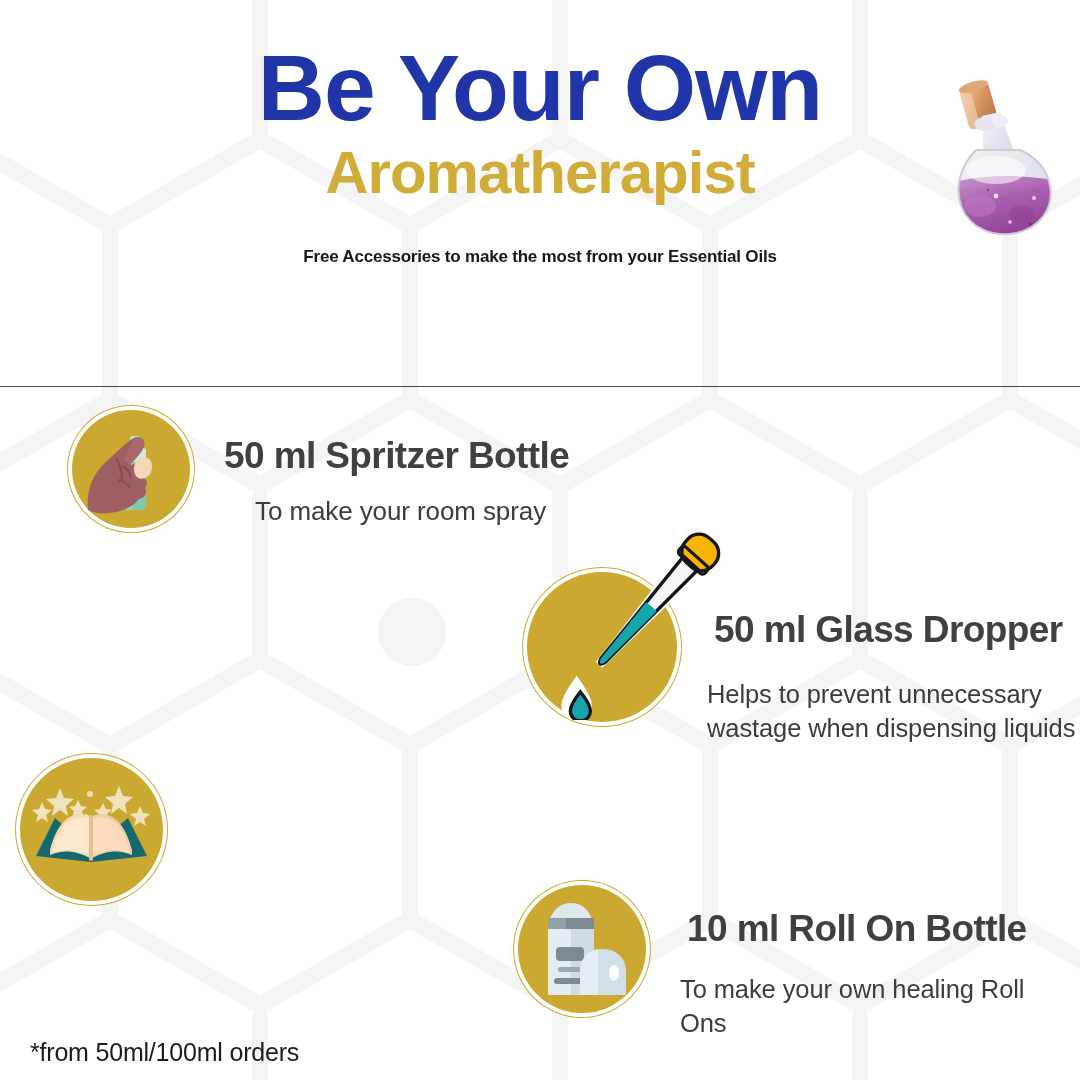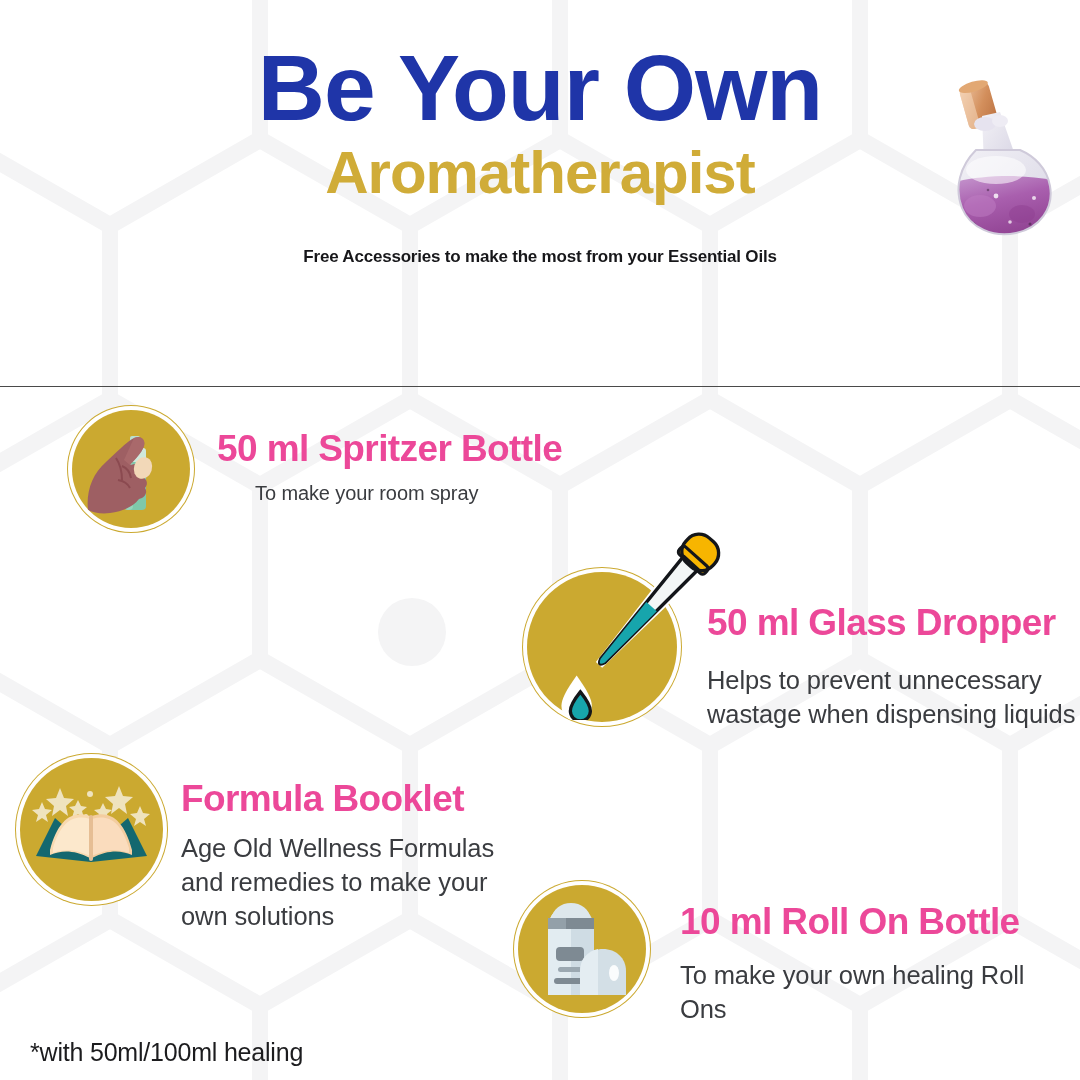--- a/index.html
+++ b/index.html
@@ -99,39 +99,39 @@
     border-radius: 50%;
     overflow: hidden;
   }
   .badge-art.overflow {
     overflow: visible;
   }
   .item-text {
     position: absolute;
   }
   .item-title {
-    margin: 0;
+    margin: 7px;
     font-weight: 700;
-    color: #ec4899;
+    color: #404040;
     letter-spacing: -0.6px;
     line-height: 1.12;
   }
   .item-desc {
     margin: 0;
     font-weight: 400;
     color: #3a3c40;
     letter-spacing: -0.1px;
     line-height: 1.33;
   }
 
   
   #item-spritzer .badge     { left: 0;   top: 0;   width: 118px; height: 118px; }
   #item-spritzer .item-text { left: 145px; top: 18px; width: 520px; }
   #item-spritzer .item-title{ font-size: 37px; }
-  #item-spritzer .item-desc { font-size: 20px; padding-top: 11px; padding-left: 38px; }
+  #item-spritzer .item-desc { font-size: 26px; padding-top: 11px; padding-left: 38px; }
 
   #item-dropper .badge      { left: 0;   top: 0;   width: 150px; height: 150px; }
   #item-dropper .item-text  { left: 180px; top: 30px; width: 380px; }
   #item-dropper .item-title { font-size: 37px; }
   #item-dropper .item-desc  { font-size: 25.5px; padding-top: 21px; }
 
   #item-booklet .badge      { left: 0;   top: 0;   width: 143px; height: 143px; }
   #item-booklet .item-text  { left: 161px; top: 20px; width: 330px; }
   #item-booklet .item-title { font-size: 37px; }
   #item-booklet .item-desc  { font-size: 25.5px; padding-top: 13px; }
@@ -342,24 +342,20 @@
           <path d="M30 92 C38 62 52 52 70 58 L70 100 C54 92 42 92 30 97 Z" fill="#F8D9B0"></path>
           <path d="M33 90 C41 64 53 56 70 61 L70 98 C55 91 44 91 33 95 Z" fill="#FCE8CC"></path>
 
           <path d="M112 92 C104 62 90 52 72 58 L72 100 C88 92 100 92 112 97 Z" fill="#F3CDA0"></path>
           <path d="M109 90 C101 64 89 56 72 61 L72 98 C87 91 98 91 109 95 Z" fill="#FADCBD"></path>
 
           <rect x="69" y="57" width="4" height="46" rx="2" fill="#E6BE94"></rect>
         </svg>
       </div>
     </div>
-    <div class="item-text">
-      <p class="item-title">Formula Booklet</p>
-      <p class="item-desc">Age Old Wellness Formulas and remedies to make your own solutions</p>
-    </div>
   </div>
 
   <div class="item" id="item-rollon" style="left:518px; top:885px; width:532px; height:130px;">
     <div class="badge">
       <div class="badge-art">
         <svg viewBox="0 0 128 128" width="128" height="128" aria-hidden="true">
 
           <path d="M30 110 L30 44 C30 30 40 20 53 20 C66 20 76 30 76 44 L76 110 Z" fill="#CFDCE4"></path>
           <path d="M30 110 L30 44 C30 30 40 20 53 20 L53 110 Z" fill="#E2ECF1"></path>
 
@@ -377,15 +373,15 @@
           <ellipse cx="96" cy="88" rx="5" ry="8" fill="#FAFCFD"></ellipse>
         </svg>
       </div>
     </div>
     <div class="item-text">
       <p class="item-title">10 ml Roll On Bottle</p>
       <p class="item-desc">To make your own healing Roll Ons</p>
     </div>
   </div>
 
-  <p class="footnote">*with 50ml/100ml healing</p>
+  <p class="footnote">*from 50ml/100ml orders</p>
 
 </div>
 
 </body></html>

